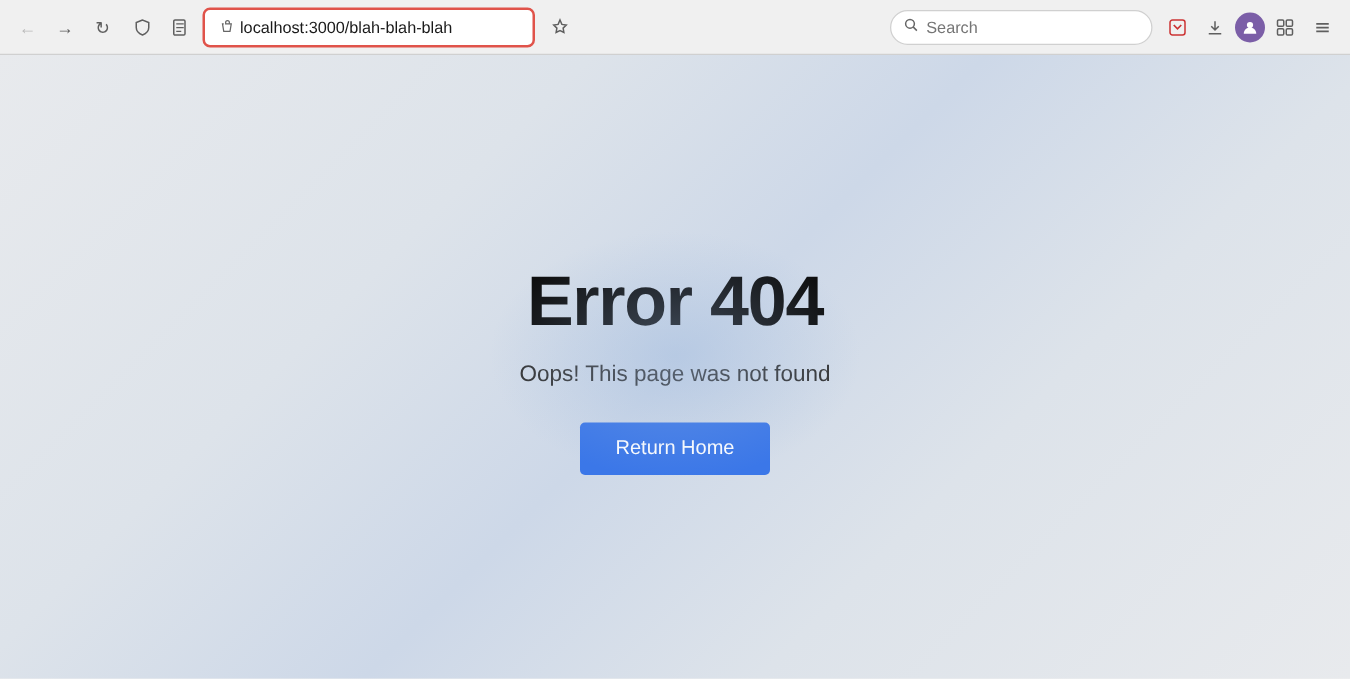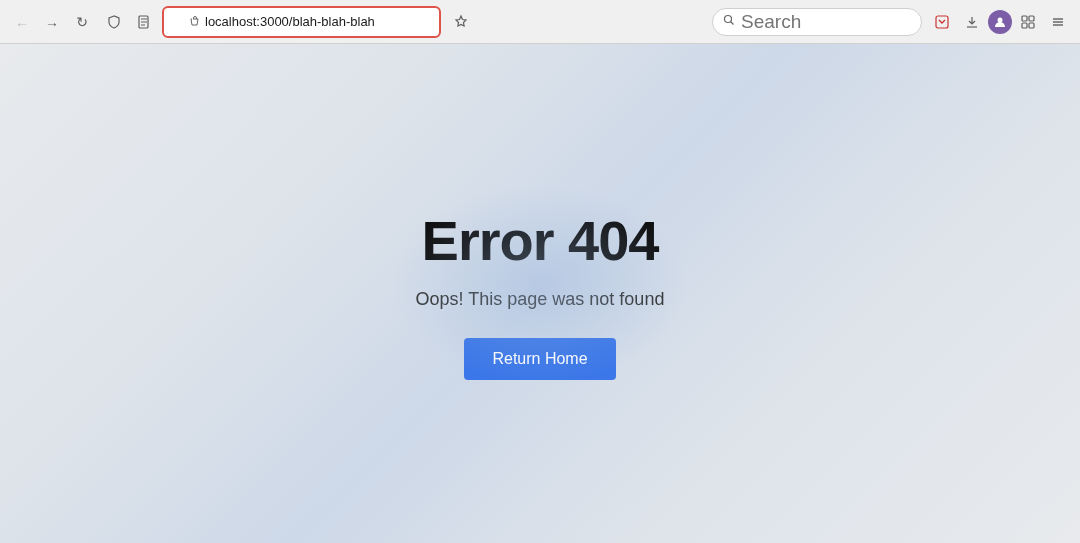--- a/index.html
+++ b/index.html
@@ -66,21 +66,21 @@
     }
 
     .address-bar-container {
       flex: 1;
       display: flex;
       align-items: center;
       background: white;
       border: 2px solid #e0534a;
       border-radius: 6px;
       height: 32px;
-      padding: 0 25px;
+      padding: 0 12px;
       gap: 4px;
       max-width: 400px;
     }
 
     .address-bar-icons {
       display: flex;
       align-items: center;
       gap: 4px;
       color: #666;
       font-size: 12px;
@@ -112,21 +112,21 @@
     }
 
     .search-icon-sm {
       color: #666;
       font-size: 12px;
     }
 
     .search-input {
       border: none;
       outline: none;
-      font-size: 19px;
+      font-size: 13px;
       color: #666;
       background: transparent;
       width: 160px;
     }
 
     .toolbar-icons {
       display: flex;
       align-items: center;
       gap: 2px;
     }

